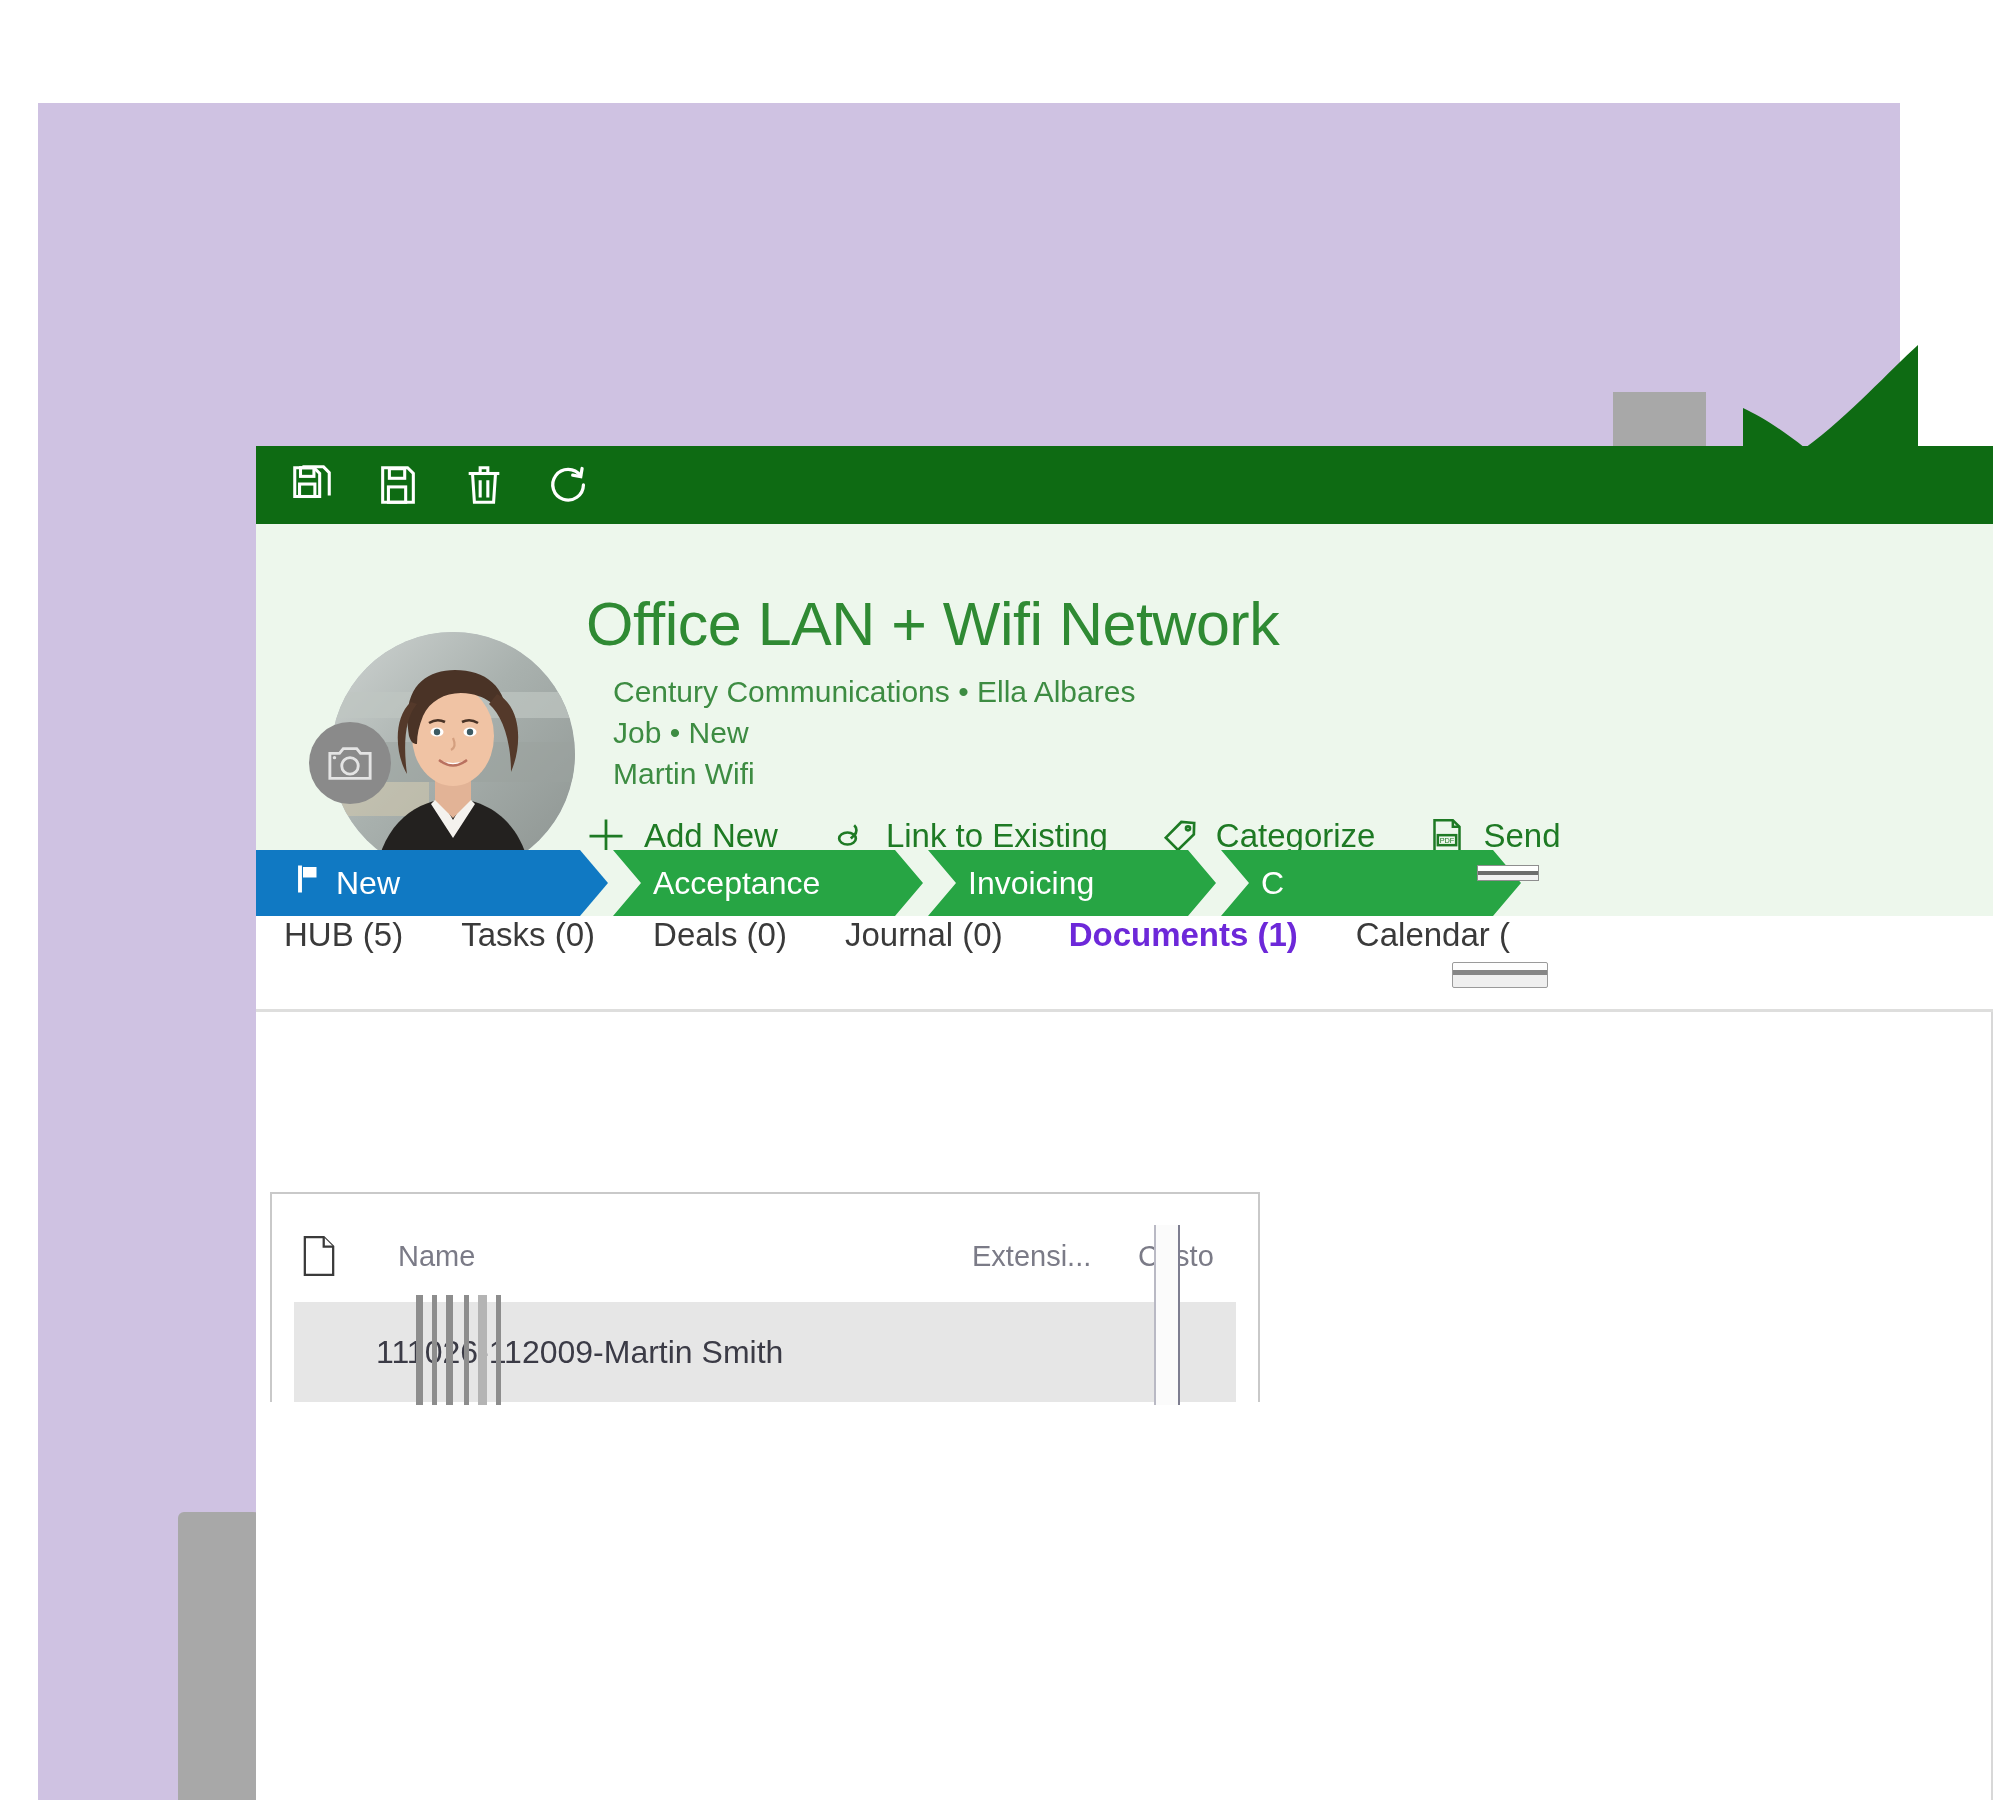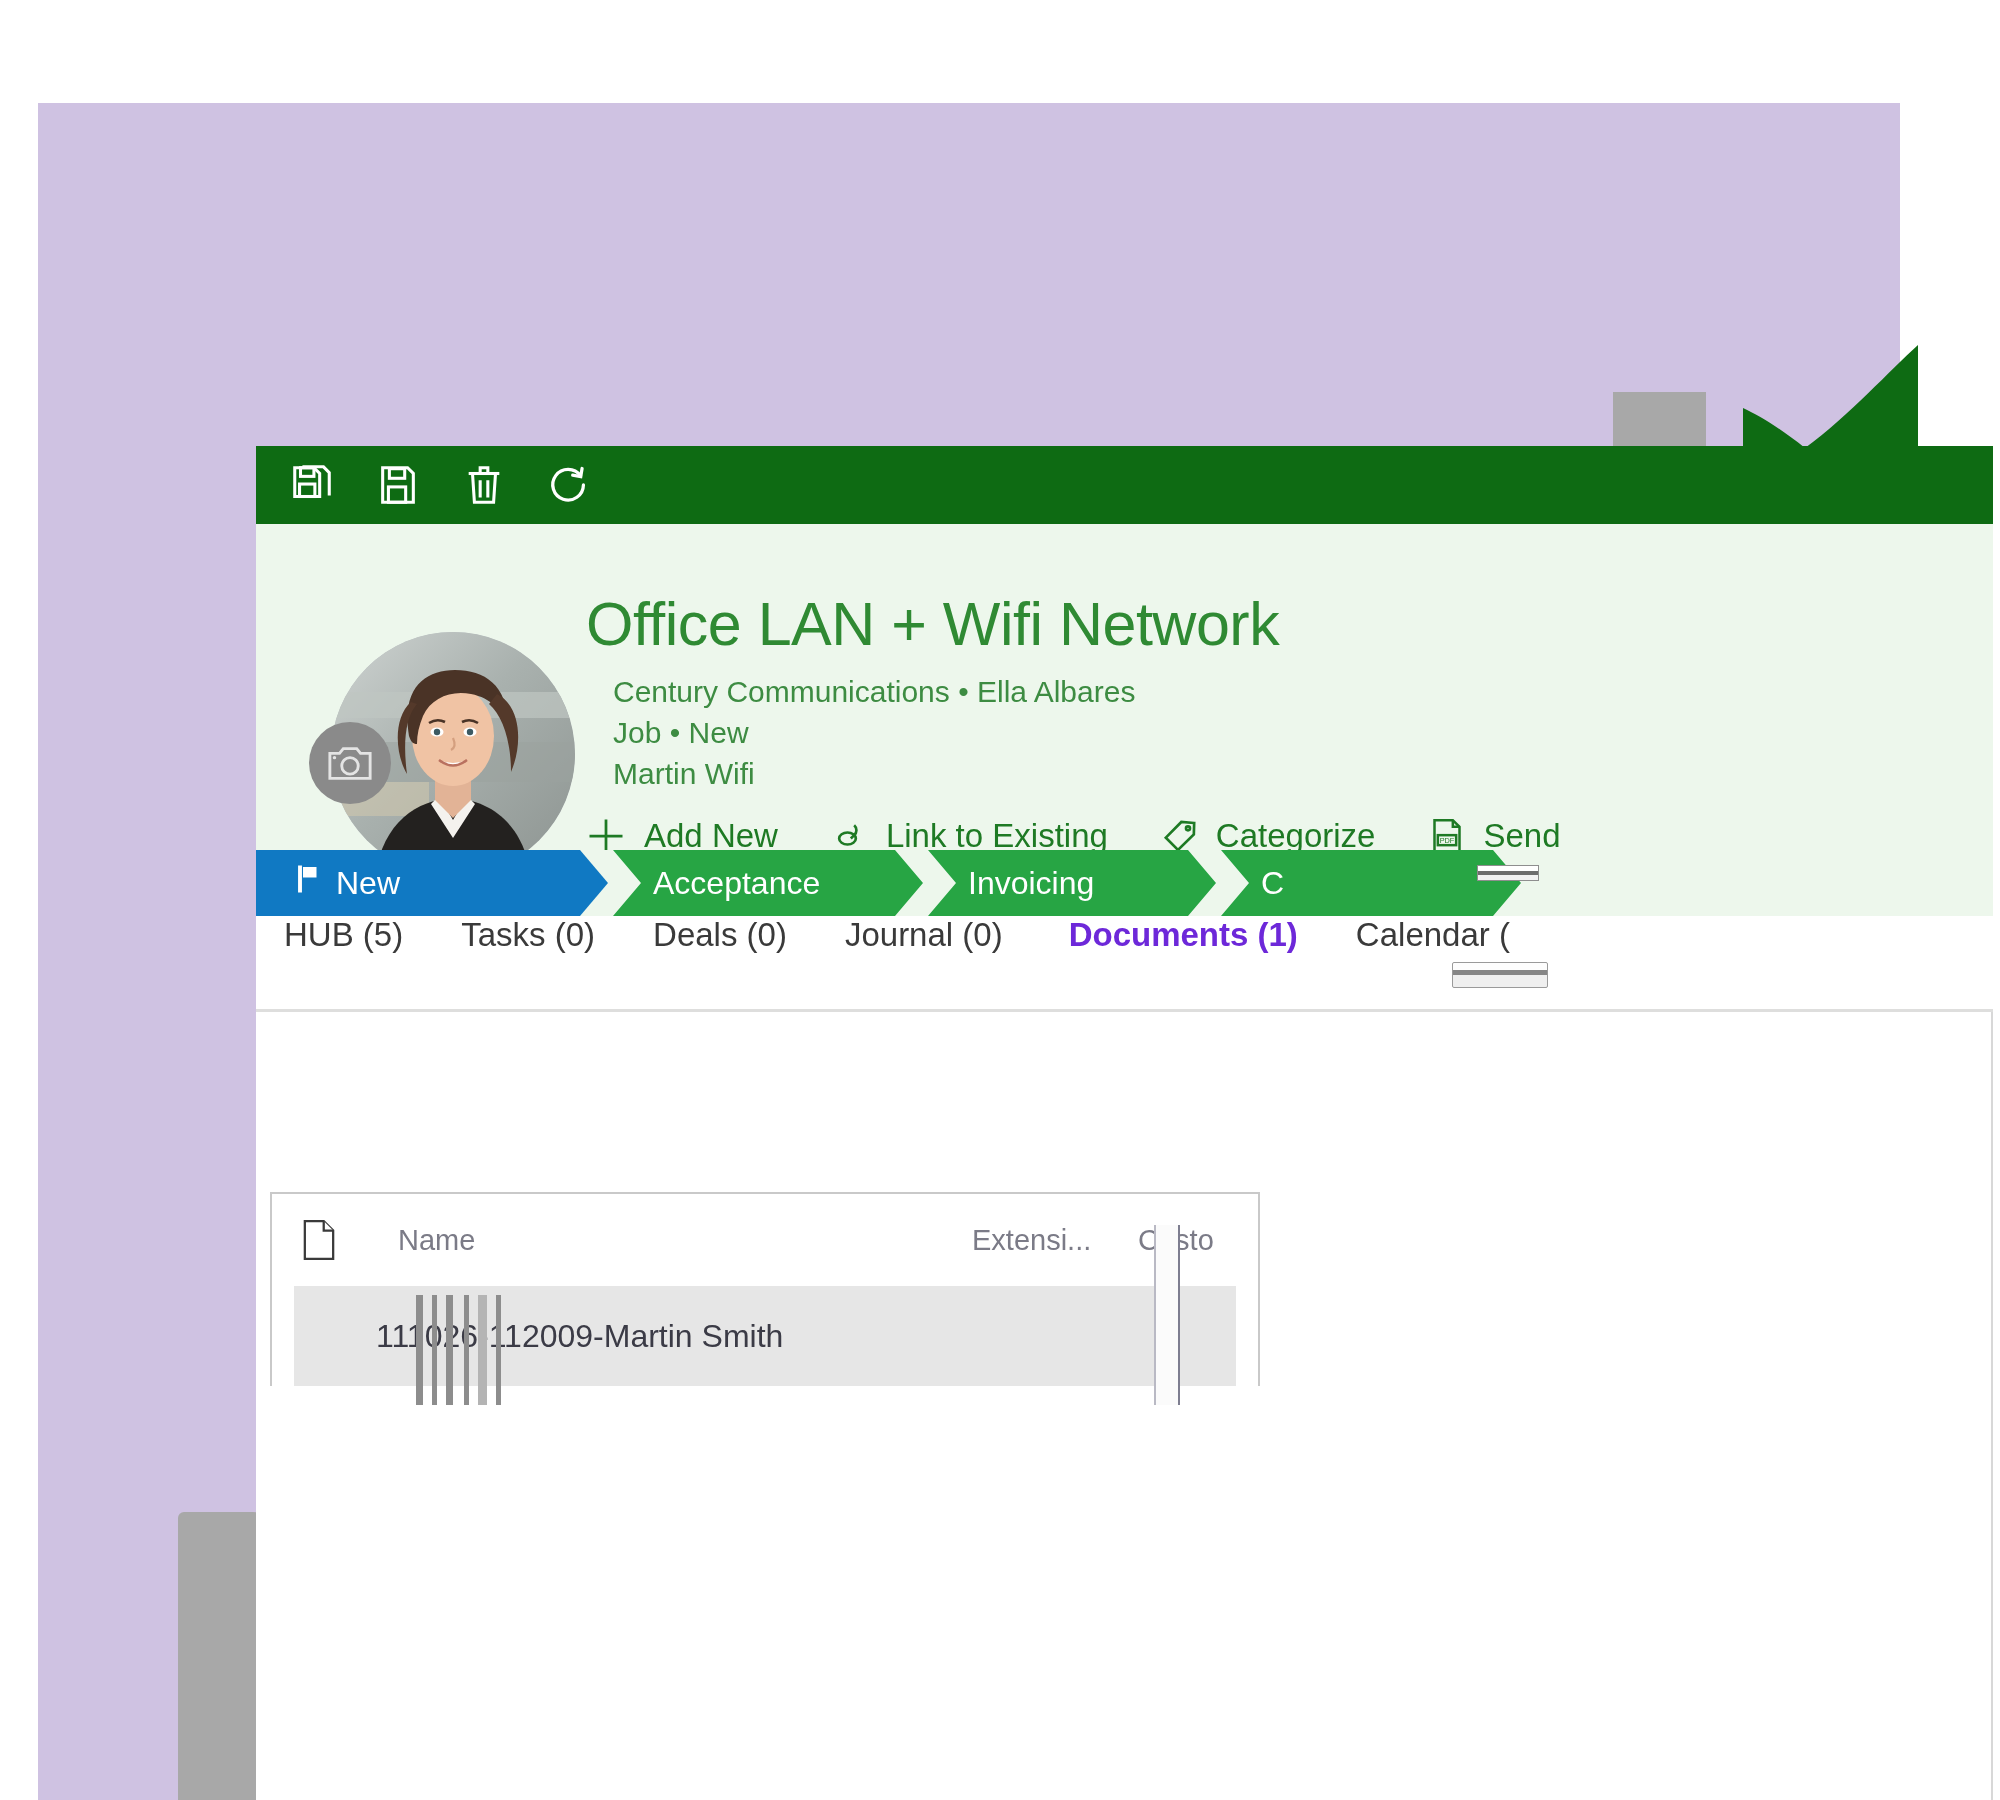--- a/index.html
+++ b/index.html
@@ -219,21 +219,21 @@
     width: 990px;
     border: 2px solid #c9c9c9;
     border-bottom: none;
     background: #ffffff;
     box-sizing: border-box;
   }
   .doc-head {
     display: flex;
     align-items: center;
     height: 92px;
-    padding: 0 0 0 30px;
+    padding: 16px 0 0 30px;
     color: #7b7b87;
     font-size: 29px;
   }
   .dh-icon { width: 96px; flex: none; display:flex; align-items:center; }
   .dh-name { flex: 1; }
   .dh-ext  { width: 166px; flex: none; }
   .dh-cust { width: 120px; flex: none; overflow: hidden; }
   .doc-row {
     display: flex;
     align-items: center;

